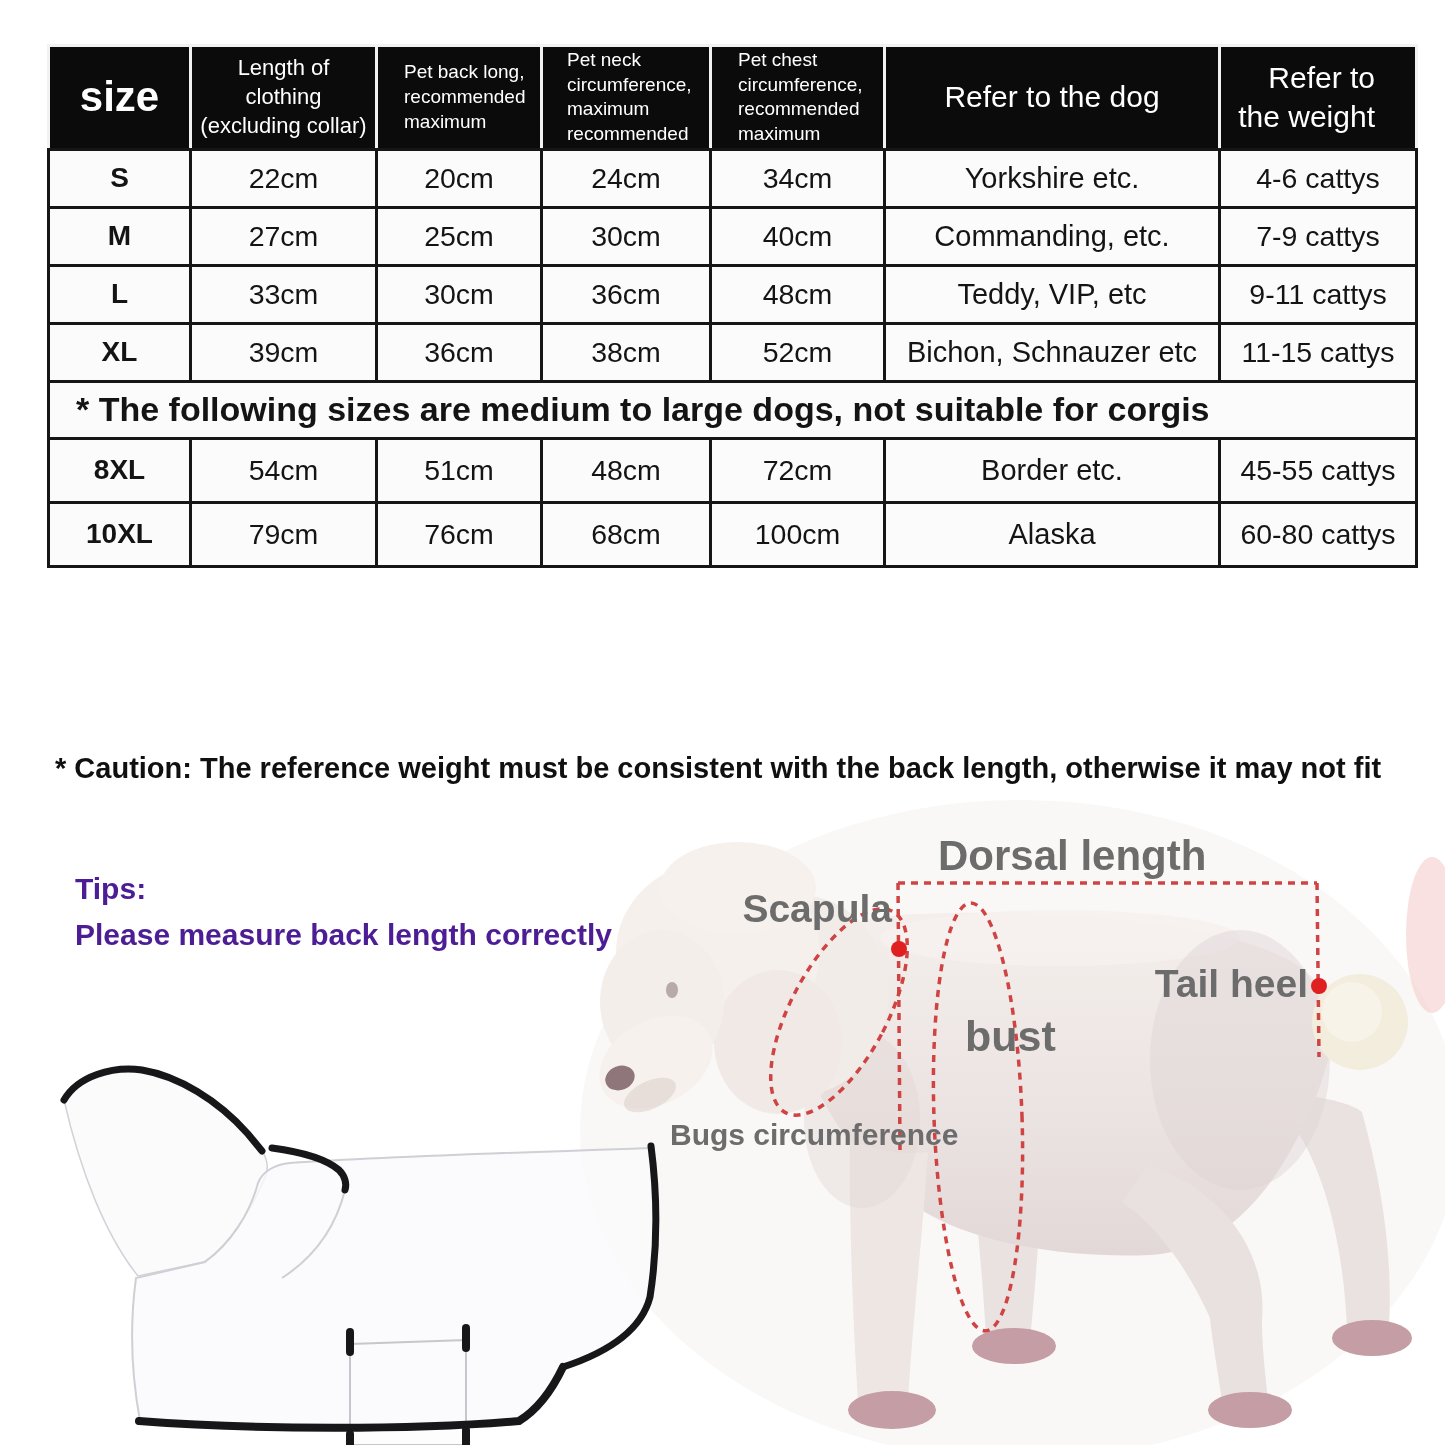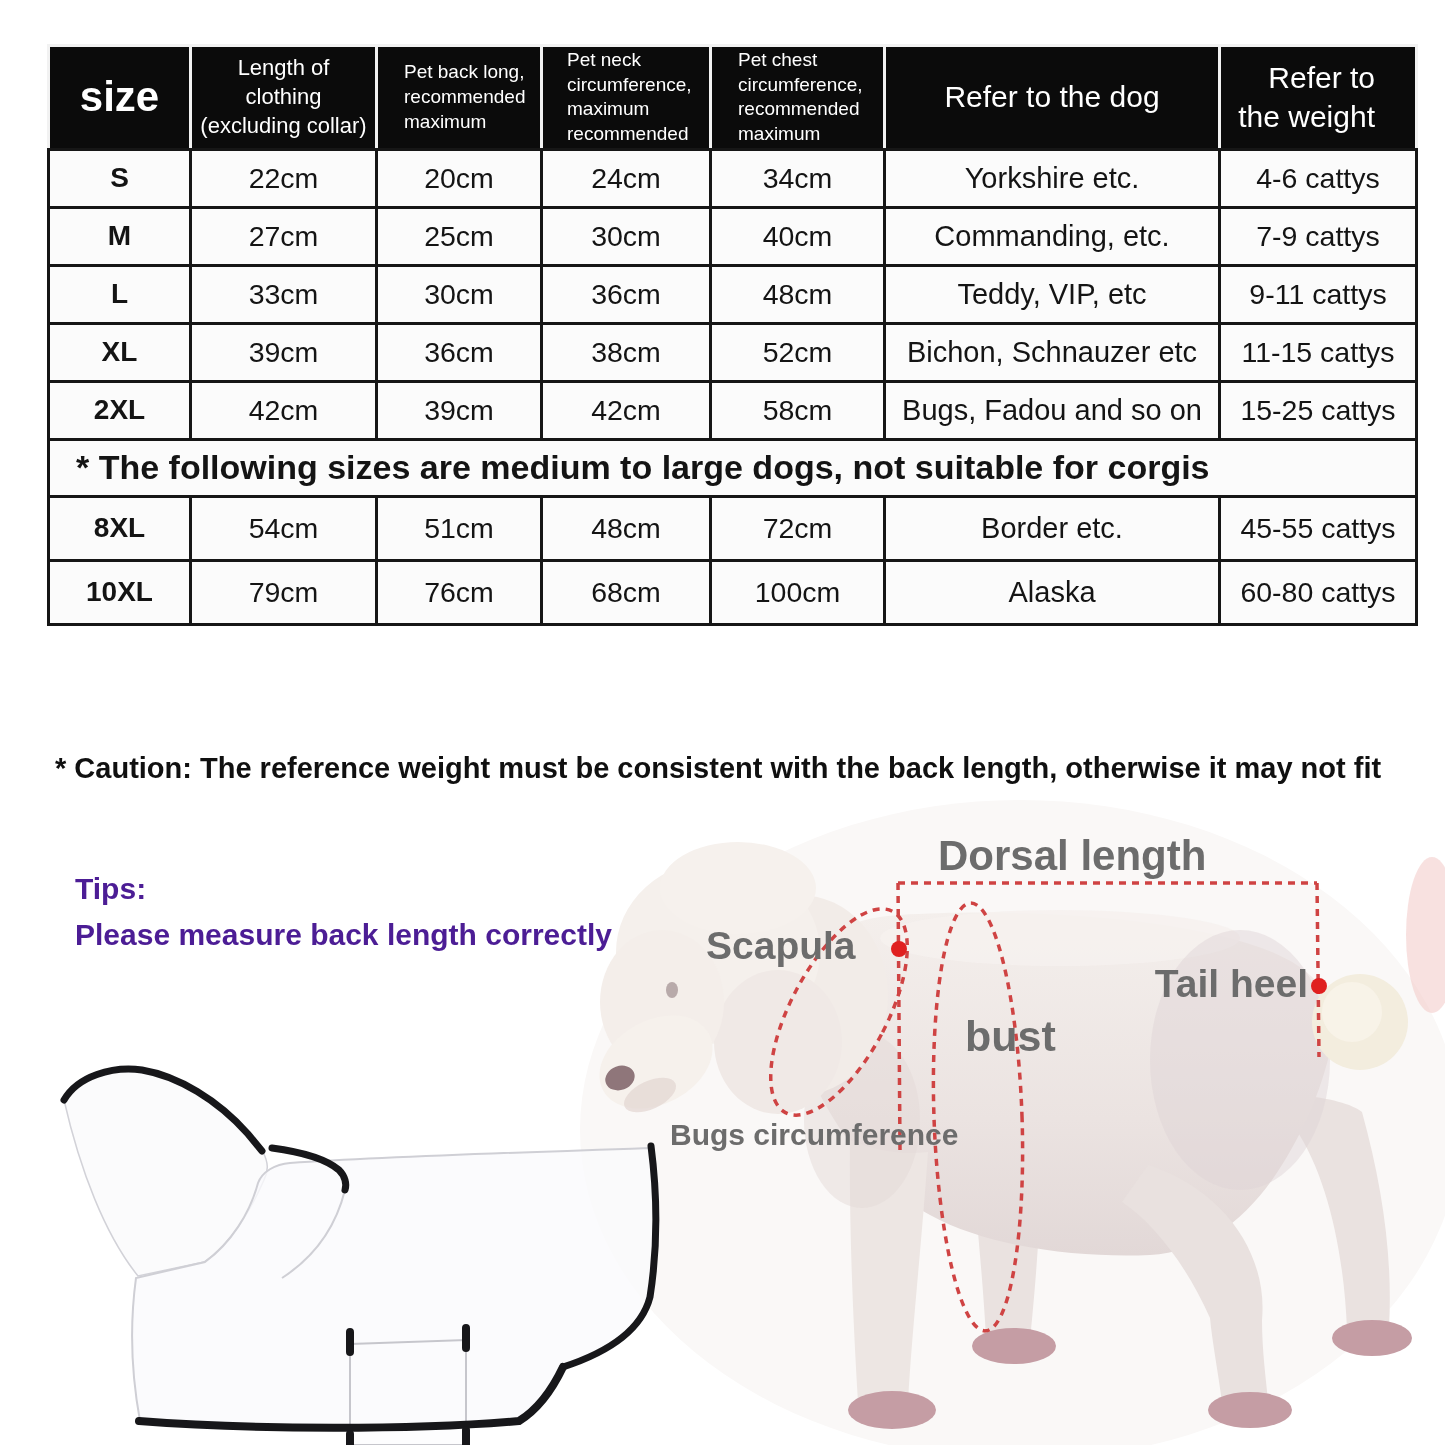--- a/index.html
+++ b/index.html
@@ -35,21 +35,21 @@
   .caution{position:absolute;left:55px;top:752px;width:1360px;
            font-size:29px;font-weight:600;color:#101010;}
 
   
   .tips{position:absolute;left:75px;top:866px;font-size:30px;font-weight:600;
         color:#4c1d95;line-height:46px;}
 
   
   .diag-label{position:absolute;font-weight:700;color:#6c6c6c;z-index:5;}
   .lbl-dorsal{left:938px;top:832px;width:360px;font-size:42px;}
-  .lbl-scapula{left:706px;top:924px;width:186px;font-size:39px;}
+  .lbl-scapula{left:706px;top:887px;width:186px;text-align:right;font-size:39px;}
   .lbl-tail{left:1124px;top:962px;width:184px;text-align:right;font-size:39px;}
   .lbl-bust{left:965px;top:1012px;width:140px;text-align:left;font-size:43px;}
   .lbl-neck{left:670px;top:1118px;width:300px;text-align:left;font-size:30px;}
 
   .art{position:absolute;left:0;top:0;width:1445px;height:1445px;z-index:1;}
 </style>
 </head>
 <body>
 
 <table class="size-table">
@@ -103,29 +103,20 @@
     </tr>
     <tr>
       <td class="size-col">XL</td>
       <td>39cm</td>
       <td>36cm</td>
       <td>38cm</td>
       <td>52cm</td>
       <td class="dog-col">Bichon, Schnauzer etc</td>
       <td>11-15 cattys</td>
     </tr>
-    <tr>
-      <td class="size-col">2XL</td>
-      <td>42cm</td>
-      <td>39cm</td>
-      <td>42cm</td>
-      <td>58cm</td>
-      <td class="dog-col">Bugs, Fadou and so on</td>
-      <td>15-25 cattys</td>
-    </tr>
     <tr class="note-row">
       <td class="note-cell" colspan="7">* The following sizes are medium to large dogs, not suitable for corgis</td>
     </tr>
     <tr class="tall">
       <td class="size-col">8XL</td>
       <td>54cm</td>
       <td>51cm</td>
       <td>48cm</td>
       <td>72cm</td>
       <td class="dog-col">Border etc.</td>

